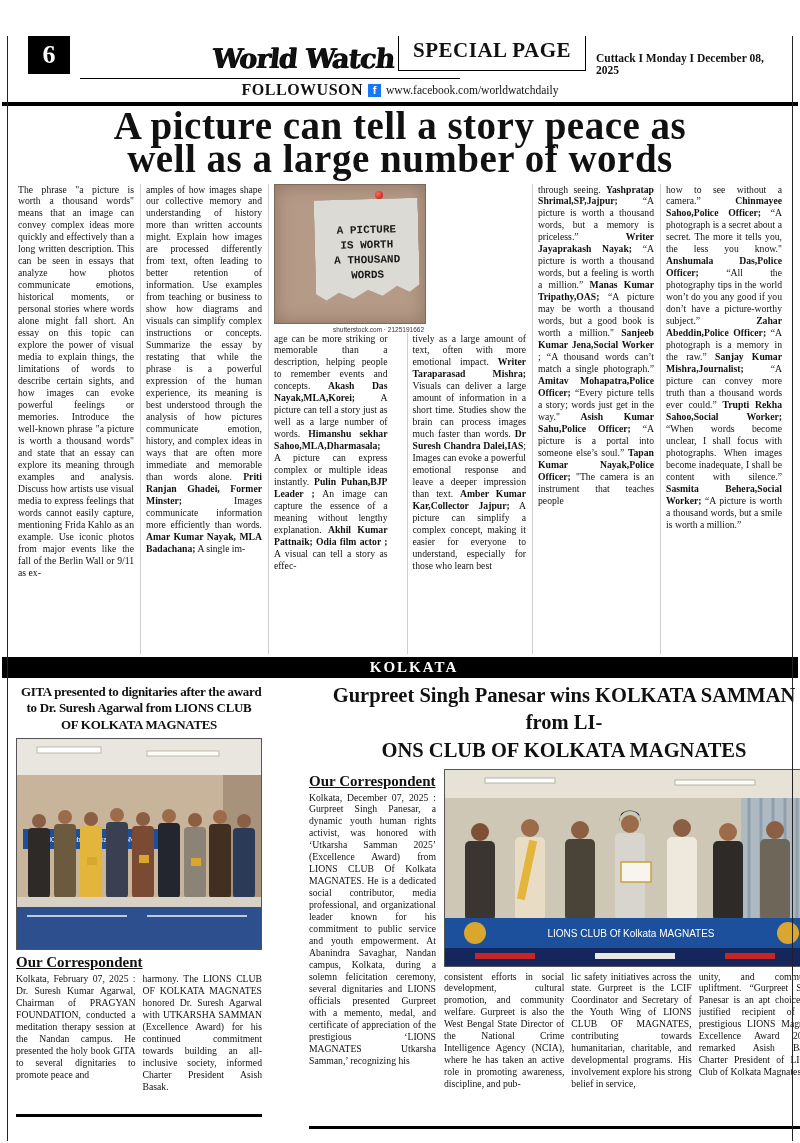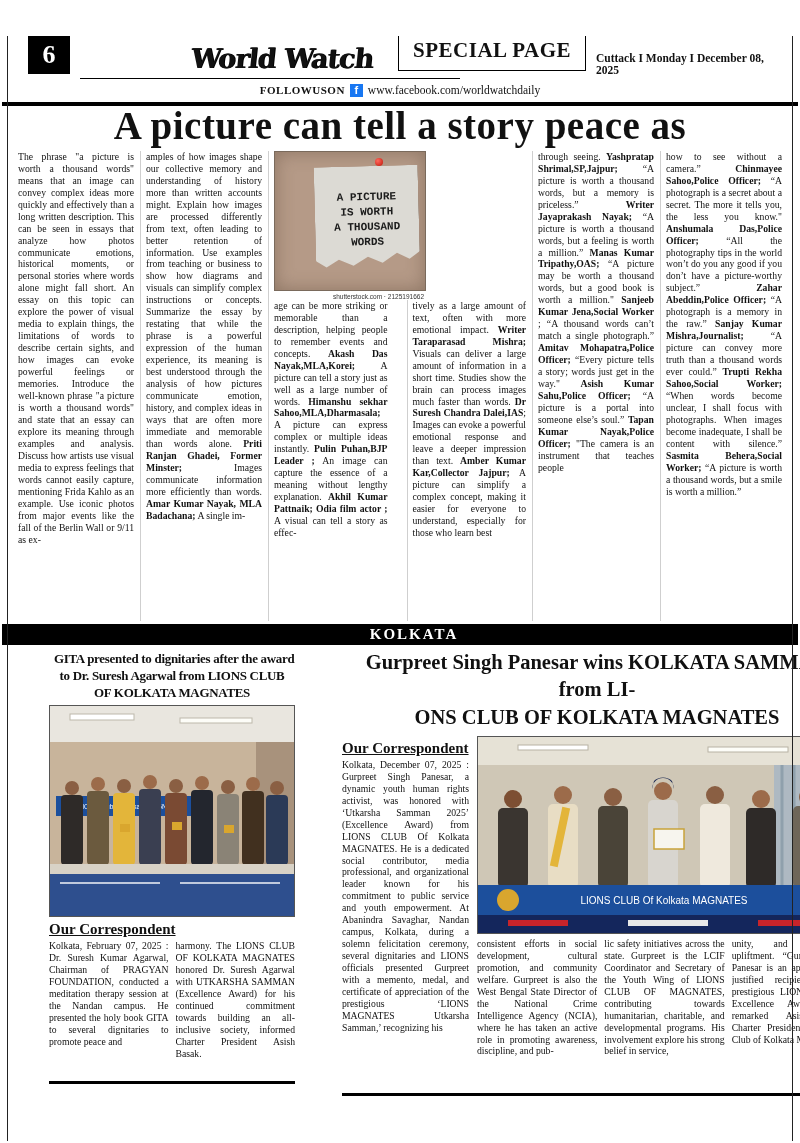--- a/index.html
+++ b/index.html
@@ -8,27 +8,27 @@
   .frame{position:absolute;left:7px;right:7px;top:36px;bottom:2px;
          border-left:1px solid #222;border-right:1px solid #222;pointer-events:none;}
   
   .masthead{position:relative;height:64px;margin:36px 10px 0 10px;}
   .mh-top{display:flex;align-items:stretch;height:44px;}
   .pagenum{width:42px;height:38px;margin-left:18px;background:#000;color:#fff;
            font-size:26px;font-weight:bold;display:flex;align-items:center;justify-content:center;}
   .mh-spacer{flex:1;}
   .logo{font-size:27px;font-weight:bold;letter-spacing:-1px;transform:skewX(-6deg);
         font-family:"DejaVu Serif",serif;align-self:center;text-shadow:1px 0 #000;}
-  .section-cell{border-left:1.5px solid #000;border-right:1.5px solid #000;margin-left:25px;
+  .section-cell{border-left:1.5px solid #000;border-right:1.5px solid #000;margin-left:4px;
         padding:2px 14px 0 14px;font-size:21px;font-weight:bold;letter-spacing:.5px;
         border-bottom:1.5px solid #000;height:32px;}
   .dateline{align-self:flex-end;padding:0 4px 4px 10px;font-weight:bold;font-size:11.5px;width:190px;}
   .mh-underline{position:absolute;left:70px;right:330px;top:42px;border-bottom:1.5px solid #000;}
   .mh-follow{display:flex;align-items:center;justify-content:center;gap:5px;height:20px;margin-top:0;}
-  .follow{font-weight:bold;font-size:11px;letter-spacing:.5px;}
+  .follow{font-weight:bold;font-size:16px;letter-spacing:.5px;}
   .fb{width:13px;height:13px;background:#1877f2;color:#fff;font-weight:bold;font-size:11px;
       display:inline-flex;align-items:center;justify-content:center;font-family:"Liberation Sans",sans-serif;}
   .fburl{font-size:11.5px;}
   .rule-thick{height:4px;background:#000;margin:2px 2px 0 2px;}
   
   .lead-headline{margin:4px 0 2px 0;text-align:center;font-size:39px;line-height:.84;
      font-weight:bold;letter-spacing:.5px;}
   .lead-cols{display:flex;gap:6px;padding:6px 18px 0 18px;height:470px;overflow:hidden;}
   .col{flex:1;font-size:9.7px;line-height:1.235;text-align:justify;overflow:hidden;}
   .col b{font-weight:bold;}
@@ -46,21 +46,21 @@
         display:flex;flex-direction:column;align-items:center;justify-content:center;
         font-family:"Liberation Mono",monospace;font-weight:bold;font-size:11px;line-height:1.35;color:#1c1c1c;}
   .pin{position:absolute;right:42px;top:6px;width:8px;height:8px;border-radius:50%;
        background:radial-gradient(circle at 35% 35%,#ff6a5e,#c01408);z-index:2;}
   .stock-cap{font-size:6.5px;color:#333;text-align:right;width:150px;margin-top:2px;
        font-family:"Liberation Sans",sans-serif;}
   
   .kolkata{height:21px;background:#000;color:#fff;display:flex;align-items:center;justify-content:center;
       font-size:15px;font-weight:bold;letter-spacing:2px;margin:3px 2px 0 2px;padding-left:28px;}
   
-  .bottom{display:flex;padding:4px 16px 0 16px;gap:16px;height:460px;margin-left:33px;}
+  .bottom{display:flex;padding:4px 16px 0 16px;gap:16px;height:460px;}
   .vdiv{width:1px;background:#000;margin:0 5px;}
   .left-article{width:246px;flex:0 0 246px;border-bottom:3px solid #000;height:432px;}
   .la-headline{margin:2px 0 4px 0;text-align:center;font-weight:bold;font-size:13.5px;line-height:1.25;
       letter-spacing:-.3px;white-space:nowrap;transform:scaleX(.96);transform-origin:center;}
   .byline{font-size:15px;font-weight:bold;text-decoration:underline;margin:4px 0 2px 0;}
   .two-cols{display:flex;gap:7px;}
   .bcol{flex:1;font-size:9.7px;line-height:1.235;text-align:justify;overflow:hidden;}
   .right-article{flex:1;margin-left:5px;border-bottom:3px solid #000;height:444px;}
   .ra-headline{margin:0 0 4px 0;text-align:center;font-weight:bold;font-size:20.5px;line-height:1.35;}
   .ra-body{display:flex;gap:8px;}
@@ -87,20 +87,21 @@
     <div class="mh-follow">
       <span class="follow">FOLLOWUSON</span>
       <span class="fb">f</span>
       <span class="fburl">www.facebook.com/worldwatchdaily</span>
     </div>
   </header>
   <div class="rule-thick"></div>
 
   <h1 class="lead-headline">
     <div>A picture can tell a story peace as</div>
+    <div>well as a large number of words</div>
   </h1>
 
   <section class="lead-cols">
     <div class="col">The phrase "a picture is worth a thousand words" means that an image can convey complex ideas more quickly and effectively than a long written description. This can be seen in essays that analyze how photos communicate emotions, historical moments, or personal stories where words alone might fall short. An essay on this topic can explore the power of visual media to explain things, the limitations of words to describe certain sights, and how images can evoke powerful feelings or memories. Introduce the well-known phrase "a picture is worth a thousand words" and state that an essay can explore its meaning through examples and analysis. Discuss how artists use visual media to express feelings that words cannot easily capture, mentioning Frida Kahlo as an example. Use iconic photos from major events like the fall of the Berlin Wall or 9/11 as ex-</div>
     <div class="col">amples of how images shape our collective memory and understanding of history more than written accounts might. Explain how images are processed differently from text, often leading to better retention of information. Use examples from teaching or business to show how diagrams and visuals can simplify complex instructions or concepts. Summarize the essay by restating that while the phrase is a powerful expression of the human experience, its meaning is best understood through the analysis of how pictures communicate emotion, history, and complex ideas in ways that are often more immediate and memorable than words alone. <b>Priti Ranjan Ghadei, Former Minster;</b> Images communicate information more efficiently than words. <b>Amar Kumar Nayak, MLA Badachana;</b> A single im-</div>
     <div class="midwrap">
       <figure class="stock" style="margin:0;">
         <div class="cork">
           <div class="pin"></div>
           <div class="paper">

